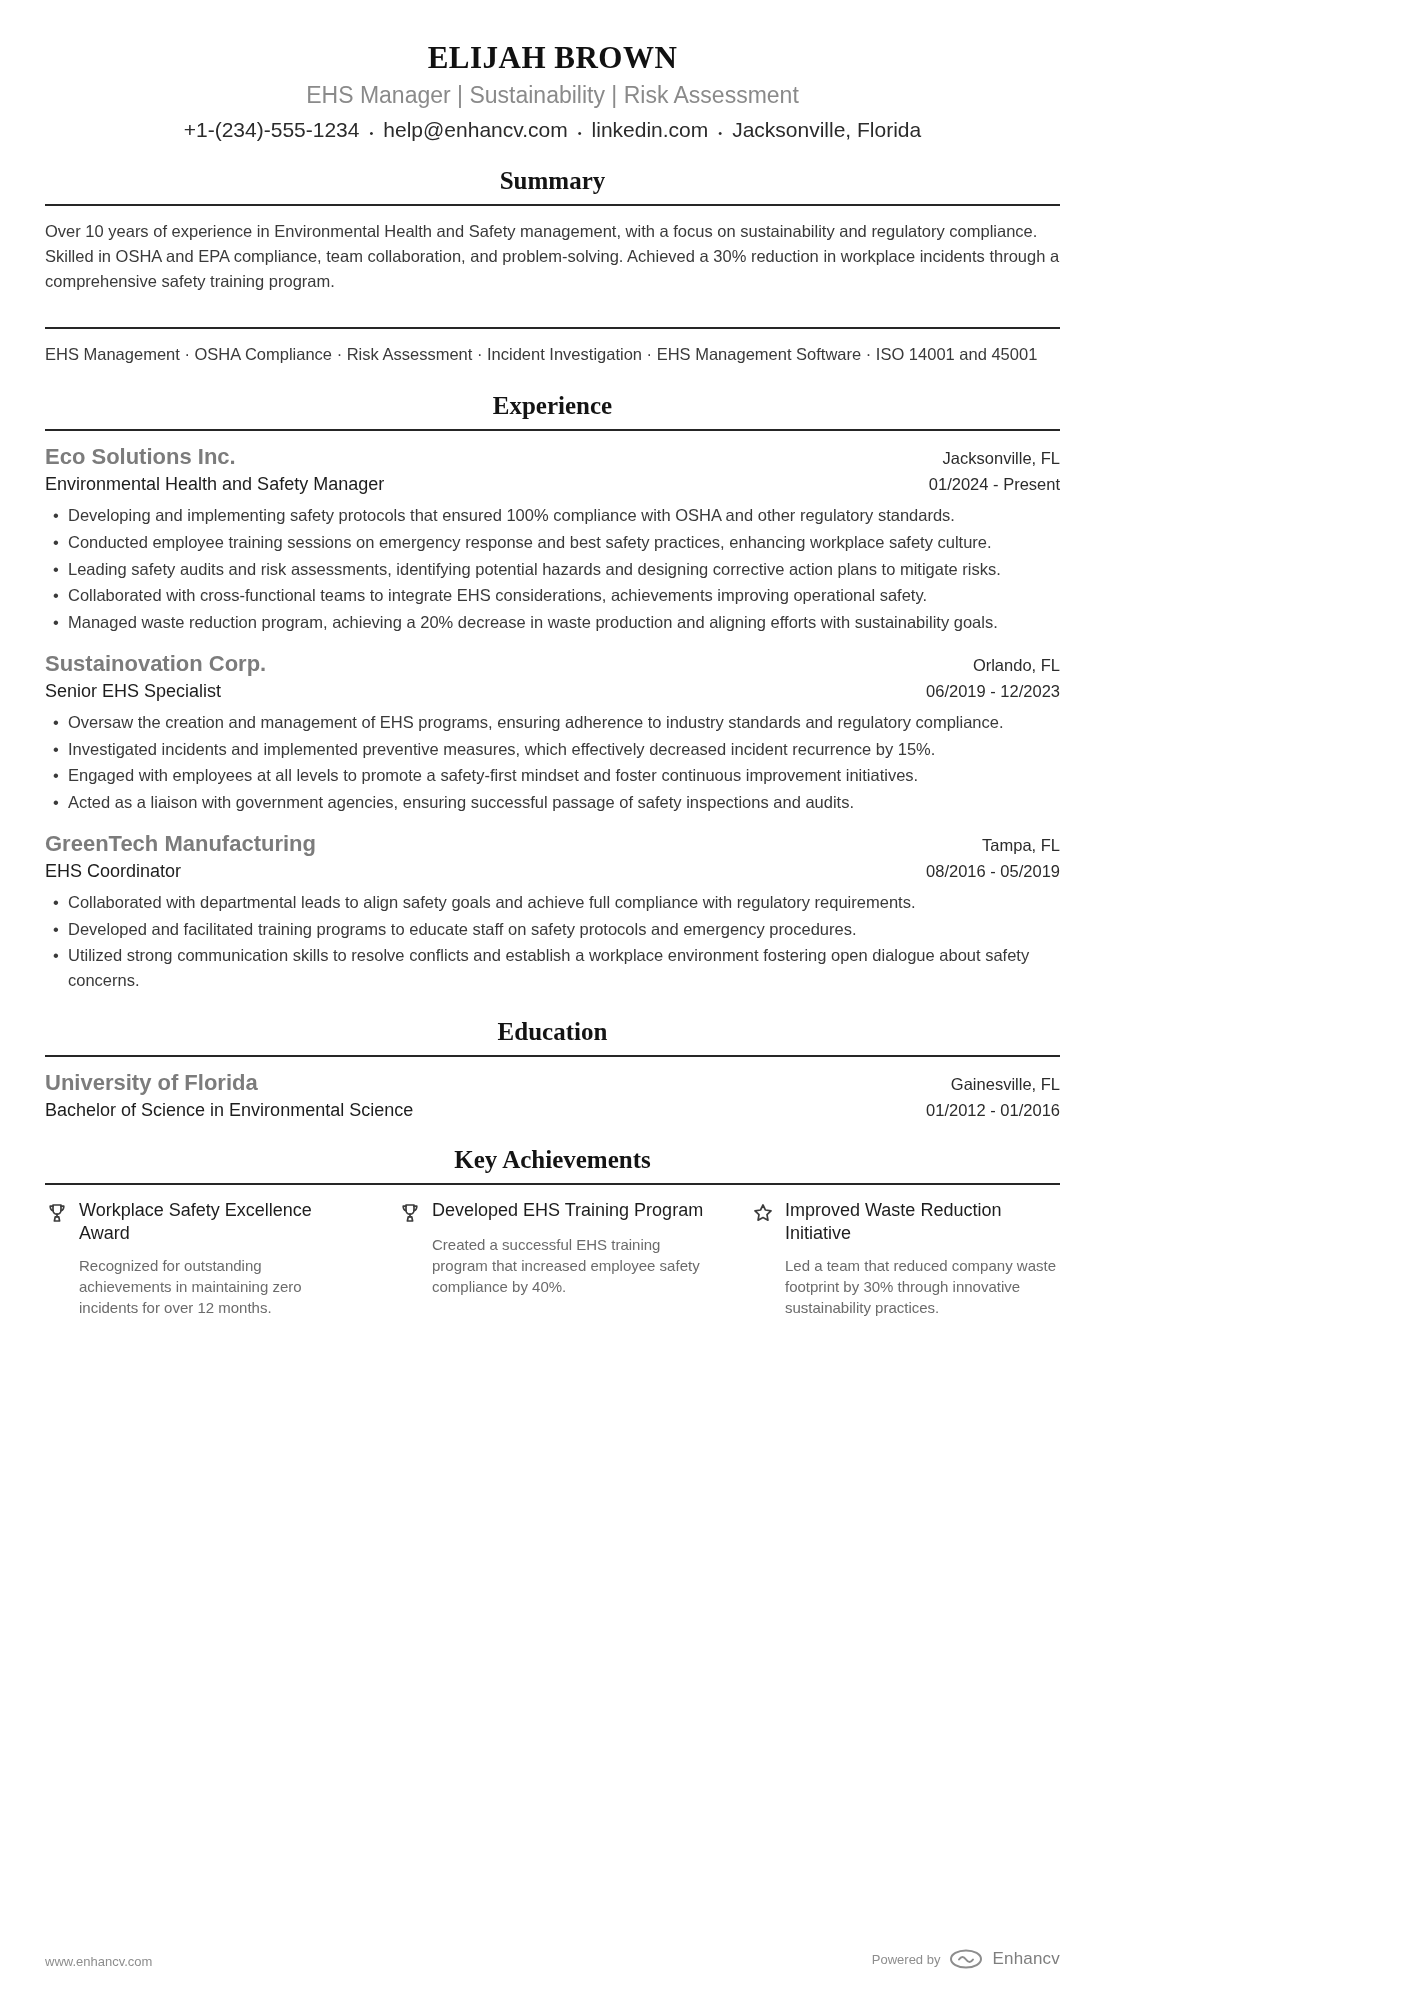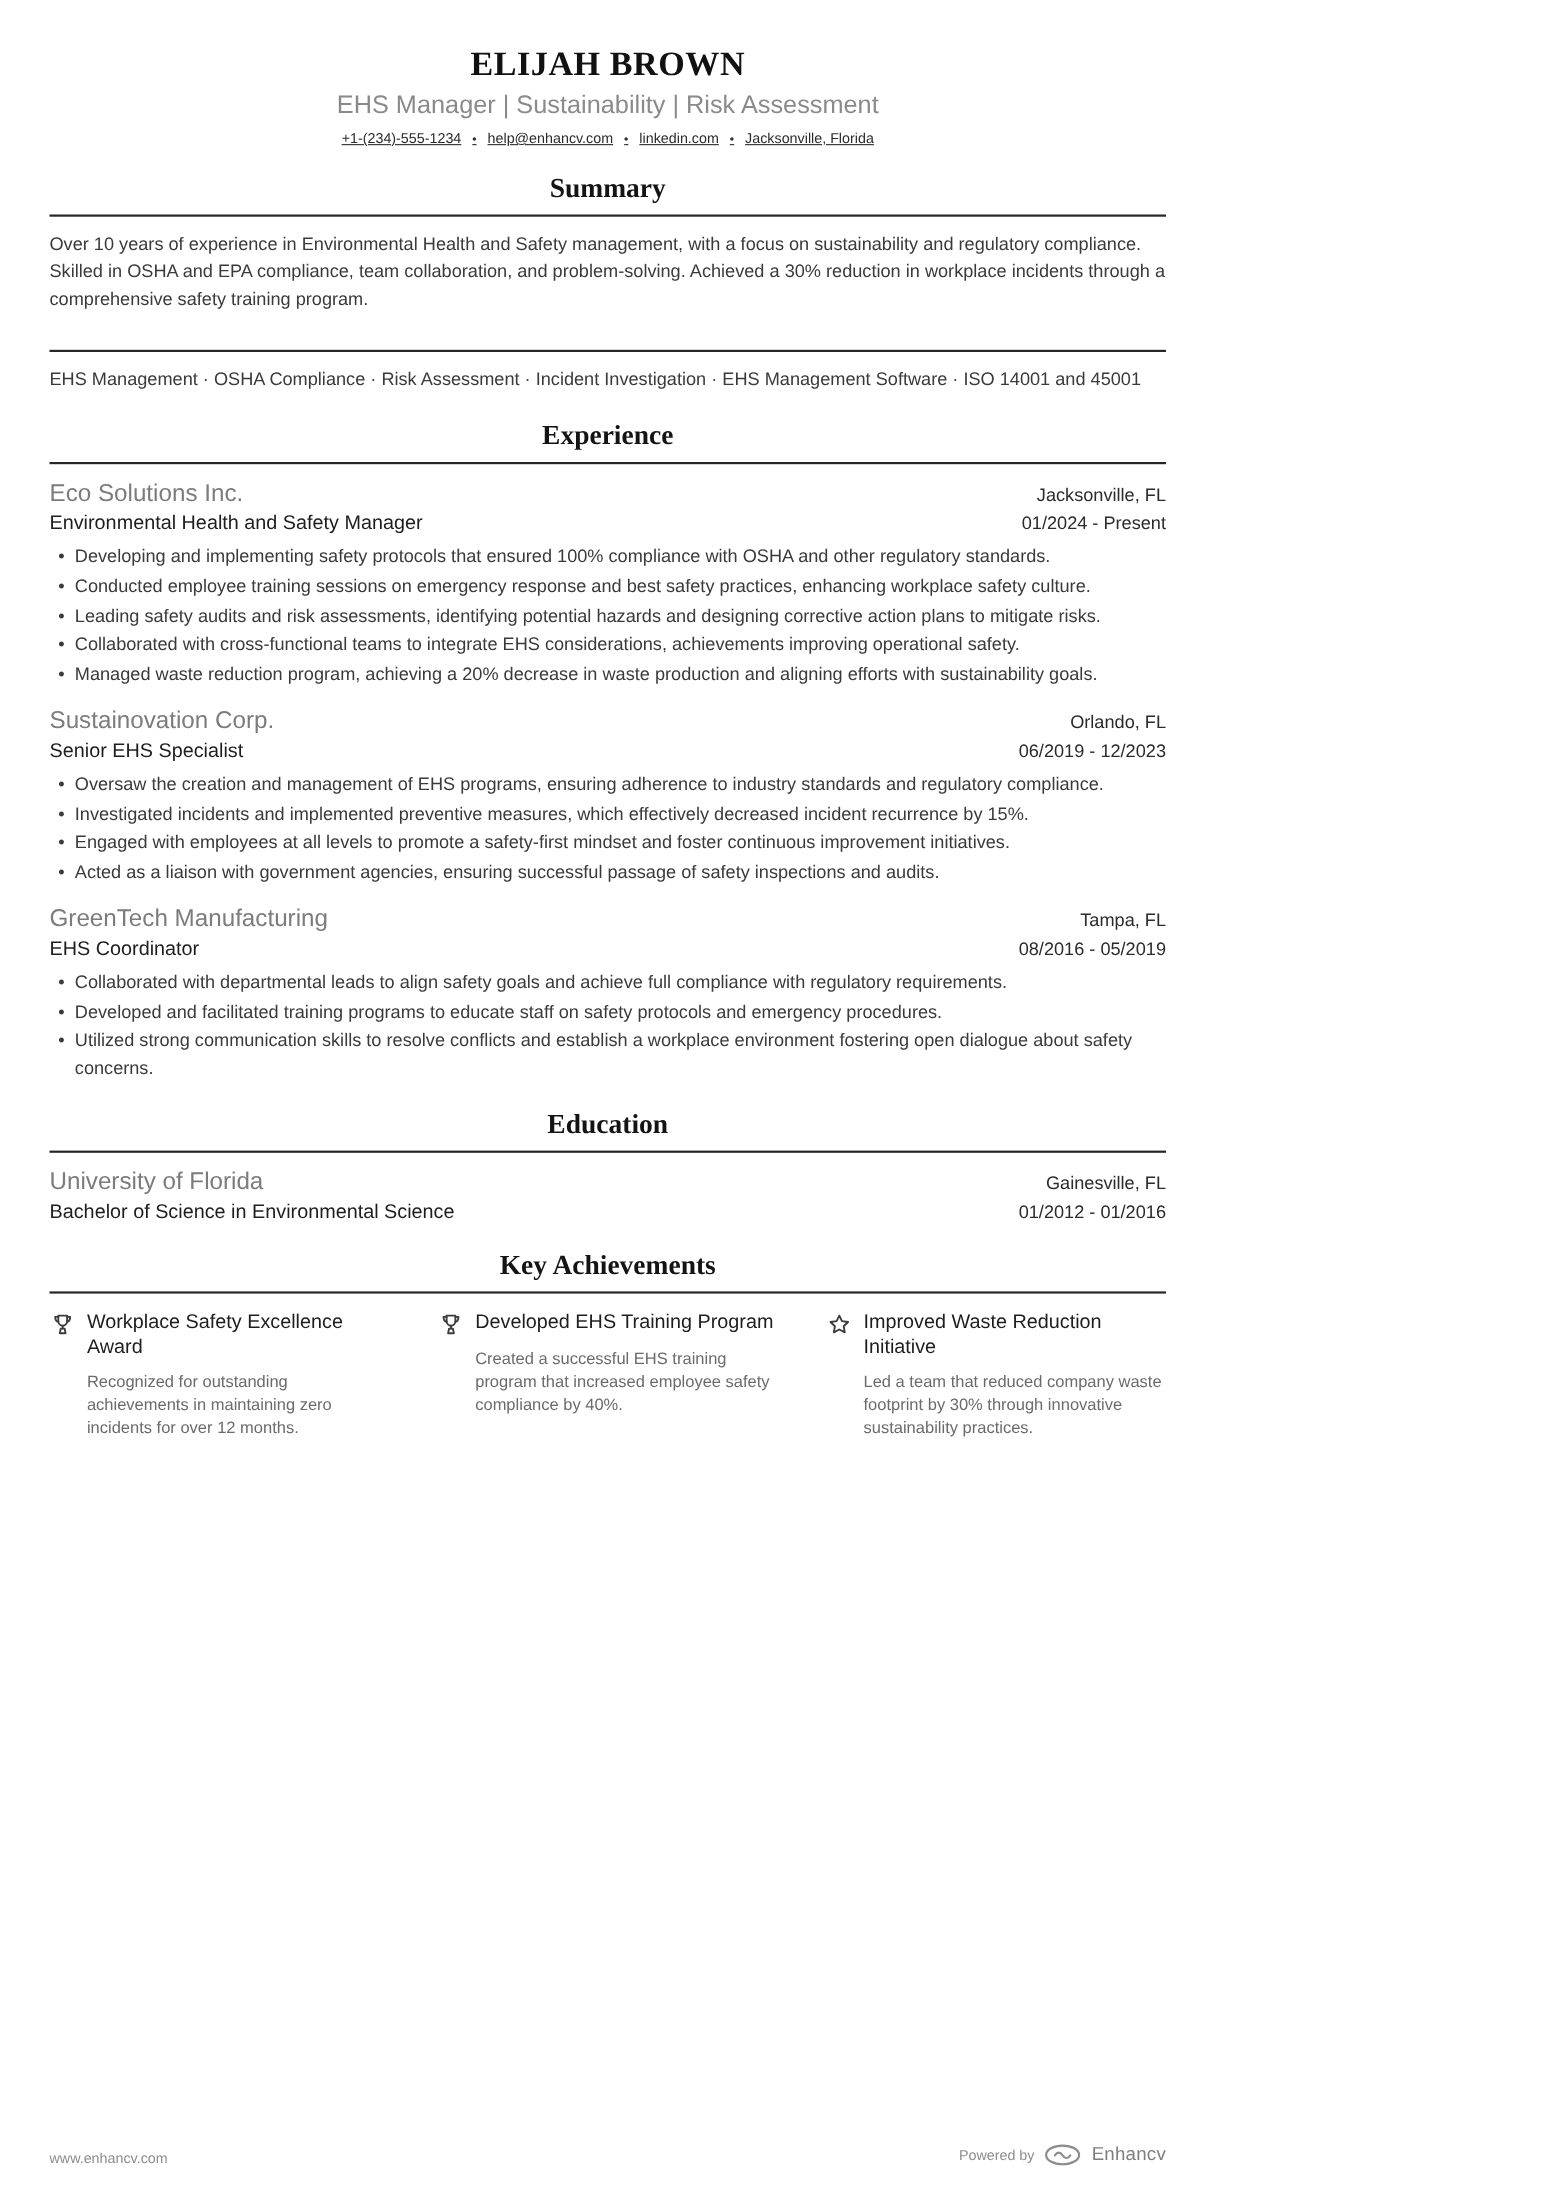--- a/index.html
+++ b/index.html
@@ -25,48 +25,47 @@
   .name {
     font-family: "Liberation Serif", serif;
     font-size: 31px;
     font-weight: 700;
     letter-spacing: .5px;
     color: #111111;
   }
   .headline { font-size: 23px; color: #8a8a8a; margin-top: 6px; }
   .contact {
     margin-top: 9px;
-    font-size: 13px;
+    font-size: 21px;
     color: #2b2b2b;
     display: flex;
     justify-content: center;
     align-items: center;
     gap: 10px;
-    text-decoration: underline;
   }
   .contact .dot::before { content: "•"; font-size: 11px; color: #2b2b2b; }
 
   
   .section { margin-top: 25px; }
   .section-heading {
     font-family: "Liberation Serif", serif;
     font-size: 25px;
     font-weight: 700;
     text-align: center;
     color: #141414;
   }
   .rule { height: 2px; background: #262626; margin-top: 9px; }
   .section-body { margin-top: 13px; }
   .paragraph { font-size: 16.5px; line-height: 1.5; color: #3a3a3a; }
 
   
   .entry { margin-top: 16px; }
   .section-body .entry:first-child { margin-top: 0; }
   .entry-row { display: flex; justify-content: space-between; align-items: baseline; }
-  .company { font-size: 22px; color: #7c7c7c; }
+  .company { font-size: 22px; color: #7c7c7c; font-weight: bold; }
   .place { font-size: 16.5px; color: #2b2b2b; white-space: nowrap; }
   .role { font-size: 18px; color: #1d1d1d; margin-top: 4px; }
   .dates { font-size: 16.5px; color: #2b2b2b; white-space: nowrap; }
   ul.bullets { list-style: none; margin-top: 8px; }
   ul.bullets li {
     position: relative;
     padding-left: 23px;
     font-size: 16.5px;
     line-height: 1.5;
     color: #3a3a3a;

